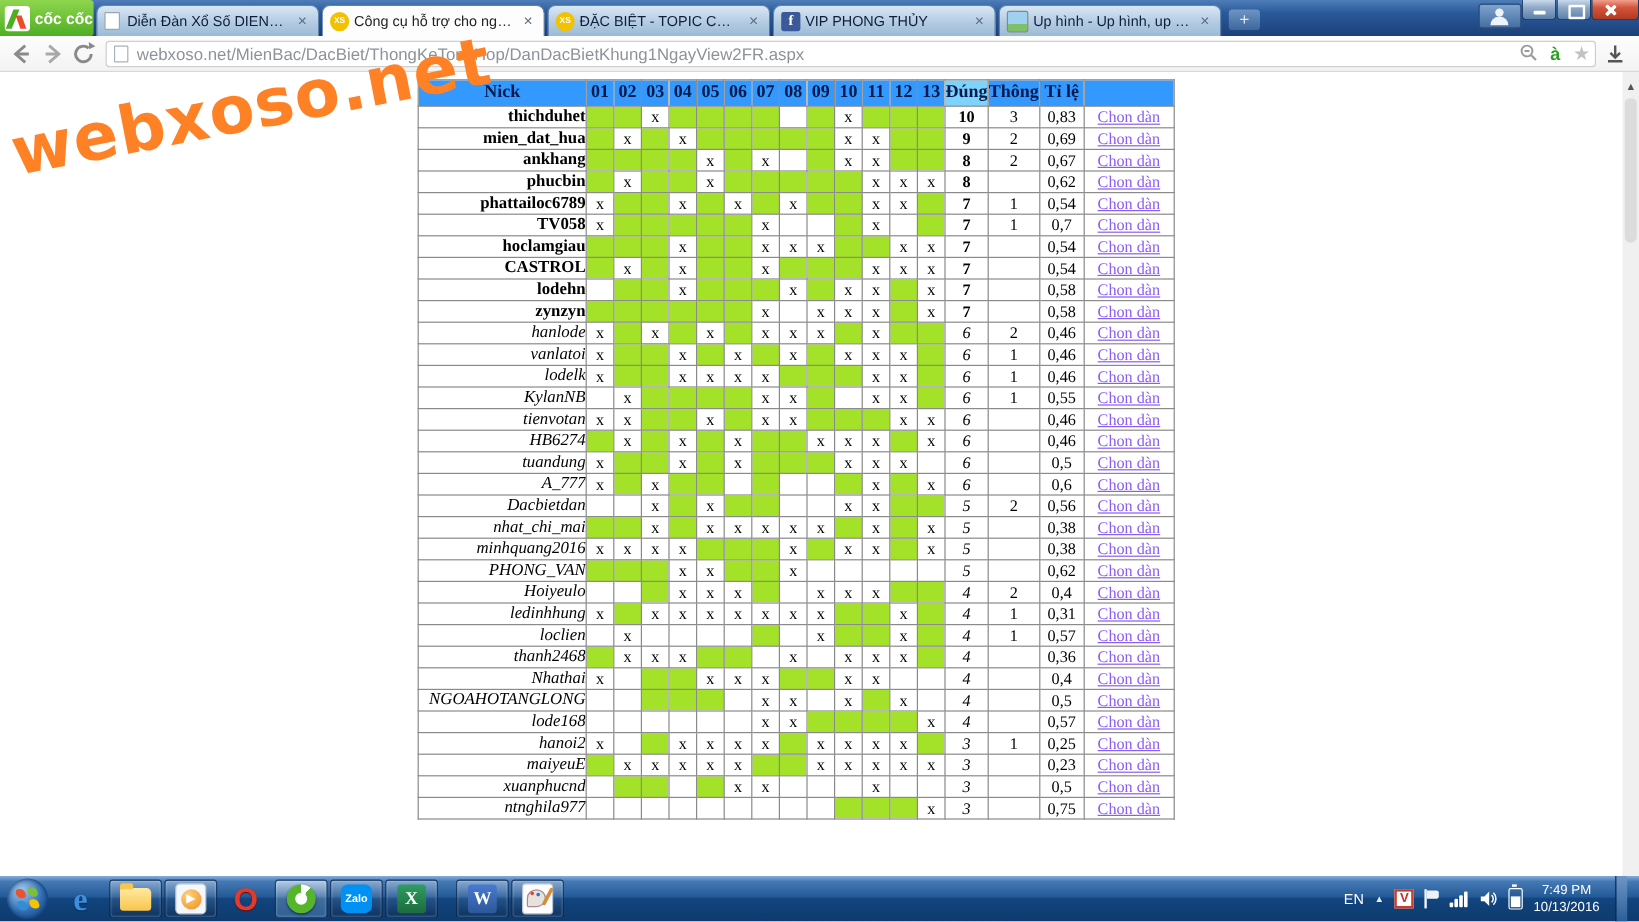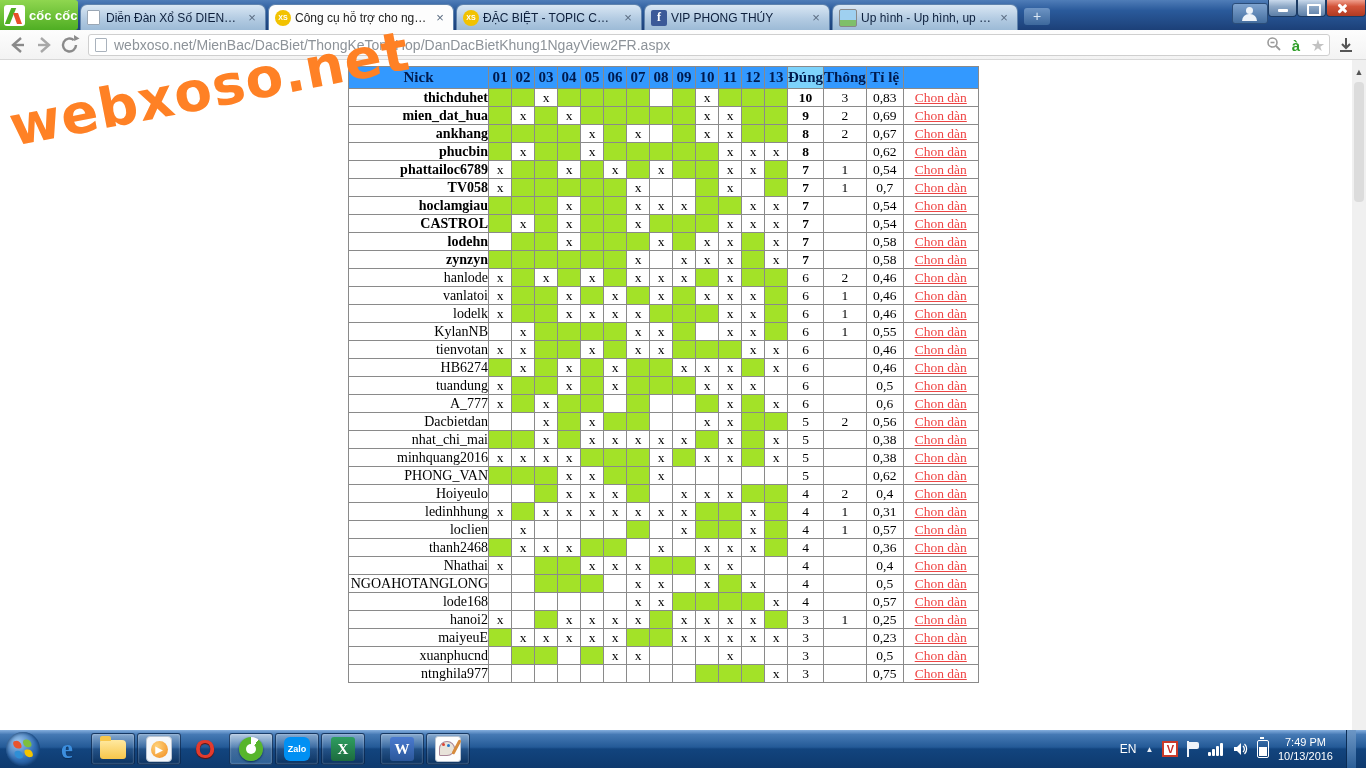--- a/index.html
+++ b/index.html
@@ -72,24 +72,24 @@
   .stats th{background:#3399ff;color:#001a4d;font-size:15px;font-weight:bold;height:21px;}
   .stats th.h-dung{background:#7dd3fc;}
   .stats td{height:17px;font-size:13.5px;color:#000;}
   .stats td.c-nick{width:139px;font-size:14px;text-align:right;}
   .stats td.c-num,.stats th.h-num{width:22px;}
   .stats td.cell-g{background:#a3e228;}
   .stats td.c-dung,.stats th.h-dung{width:28px;}
   .stats td.c-thong{width:30px;}
   .stats td.c-tile{width:36px;}
   .stats td.c-link,.stats th.h-link{width:74px;}
-  .stats td.c-link a{color:#ef4444;text-decoration:underline;font-size:13.5px;}
+  .stats td.c-link a{color:#8b5cf6;text-decoration:underline;font-size:13.5px;}
   .nick-red{color:#ff0000;font-weight:bold;} .nick-orange{color:#ff8040;font-weight:bold;}
   .nick-blue{color:#0000ff;font-weight:bold;} .nick-green{color:#33cc33;font-weight:bold;}
-  .nick-black{color:#000;}
+  .nick-black{color:#000;font-style:italic;}
   
   .scrollbar{position:absolute;left:1352px;top:0;width:14px;height:670px;background:#f0f0f0;}
   .scrollbar .up{position:absolute;left:0;top:6px;width:14px;height:12px;color:#555;font-size:9px;text-align:center;line-height:12px;}
   .scrollbar .thumb{position:absolute;left:2px;top:22px;width:10px;height:120px;background:#dcdcdc;border-radius:4px;}
 
   
   .taskbar{position:absolute;left:0;top:730px;width:1366px;height:38px;
     background:linear-gradient(180deg,#84aede 0%,#4579b4 12%,#245a97 45%,#12447e 50%,#0e3a6e 100%);display:flex;align-items:center;}
   .orb{width:34px;height:34px;margin:0 4px 0 6px;border-radius:50%;position:relative;
     background:radial-gradient(circle at 35% 30%,#9fc8ef,#2f6cb3 55%,#123c73);box-shadow:0 0 4px #0a2c55 inset;}

